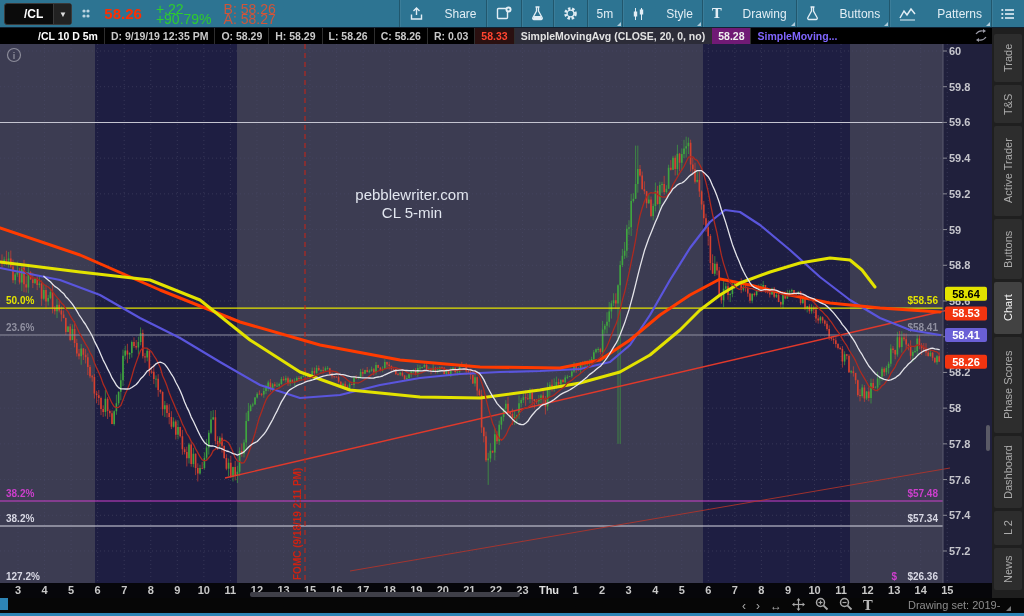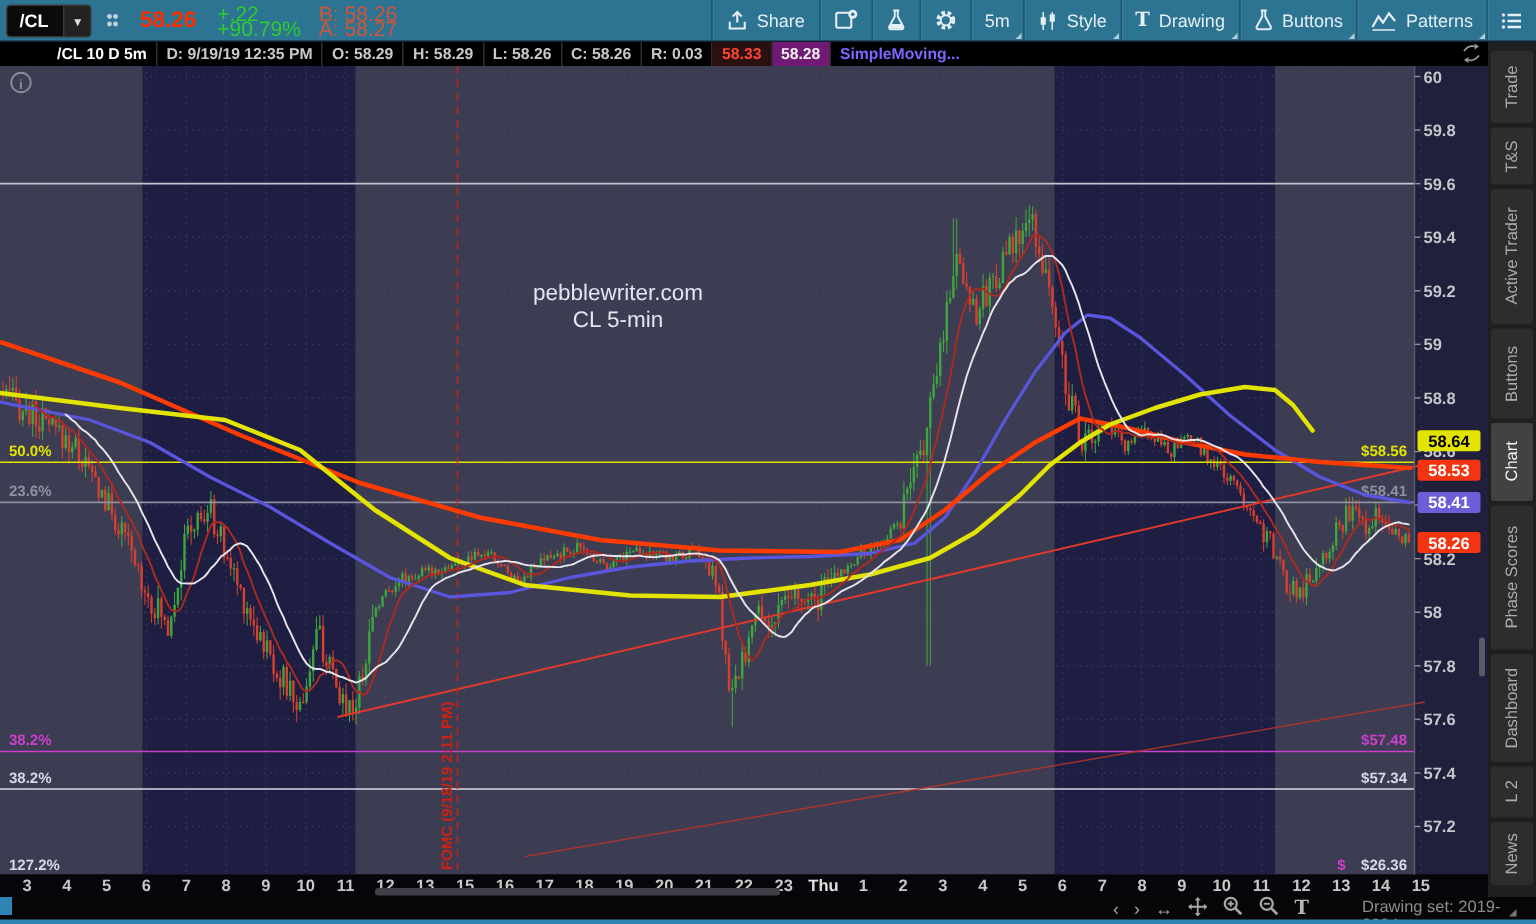--- a/index.html
+++ b/index.html
@@ -1,31 +1,31 @@
 <!DOCTYPE html>
 <html><head>
 <meta charset="utf-8">
 <style>
   html,body{margin:0;padding:0;background:#000;}
   *{box-sizing:border-box;font-family:"Liberation Sans",sans-serif;}
   #app{position:relative;width:1024px;height:616px;background:#0a0a0a;overflow:hidden;}
 
   
   .topbar{position:absolute;left:0;top:0;width:1024px;height:28px;background:#2d7492;display:flex;align-items:stretch;color:#e3eef5;font-size:12px;border-bottom:1px solid #123;}
-  .symbolbox{display:flex;align-items:center;margin:3px 0 3px 4px;background:#0b0b0b;border:1px solid #3a3a3a;border-radius:3px;height:22px;}
+  .symbolbox{display:flex;align-items:center;margin:3px 0 3px 4px;background:#0b0b0b;border:1px solid #3a3a3a;border-radius:3px;height:22px;padding-left:11px;}
   .symbolbox .sym{padding:0 10px 0 8px;font-weight:bold;color:#fff;}
   .symbolbox .dd{width:18px;height:20px;background:#222;border-left:1px solid #3a3a3a;display:flex;align-items:center;justify-content:center;color:#ddd;font-size:8px;}
   .linkicon{display:flex;align-items:center;justify-content:center;width:20px;margin-left:4px;}
   .tb-title{display:flex;align-items:center;padding:0 10px 0 14px;color:#cfe2ed;}
   .tb-price{display:flex;align-items:center;font-size:15px;font-weight:bold;color:#ff2e00;padding:0 8px;}
   .tb-mini{display:flex;flex-direction:column;justify-content:center;font-size:14px;line-height:10px;padding:0 6px;}
   .tb-change div{color:#2ecc2e;}
   .tb-ba div{color:#d0553a;}
   .tb-spacer{flex:1;}
-  .tbtn{position:relative;display:flex;align-items:center;gap:6px;padding:0 9px;border-left:1px solid rgba(0,0,0,.25);box-shadow:inset 1px 0 0 rgba(255,255,255,.07);cursor:pointer;white-space:nowrap;}
+  .tbtn{position:relative;display:flex;align-items:center;gap:21px;padding:0 9px;border-left:1px solid rgba(0,0,0,.25);box-shadow:inset 1px 0 0 rgba(255,255,255,.07);cursor:pointer;white-space:nowrap;}
   .tbtn svg{display:block;}
   .corner{position:absolute;right:1px;bottom:1px;width:0;height:0;border-left:4px solid transparent;border-bottom:4px solid #cfe2ed;opacity:.8;}
   .tserif{font-family:"DejaVu Serif",serif;font-weight:bold;font-size:13px;}
 
   
   .ohlcbar{position:absolute;left:0;top:28px;width:992px;height:16px;background:#000;display:flex;align-items:center;font-size:10.5px;color:#c9c9c9;overflow:hidden;padding-left:32px;}
   .oseg{padding:0 6px;border-right:1px solid #2e2e2e;height:16px;display:flex;align-items:center;white-space:nowrap;font-weight:bold;}
   .oseg.bold{color:#fff;font-weight:bold;}
   .oseg.red{color:#e03020;}
   .oseg.chipdark{background:#2a1010;color:#ff4530;font-weight:bold;}
@@ -165,20 +165,21 @@
 
   <div class="ohlcbar">
     <span class="oseg bold">/CL 10 D 5m</span>
     <span class="oseg">D: 9/19/19 12:35 PM</span>
     <span class="oseg">O: 58.29</span>
     <span class="oseg">H: 58.29</span>
     <span class="oseg">L: 58.26</span>
     <span class="oseg">C: 58.26</span>
     <span class="oseg">R: 0.03</span>
     <span class="oseg chipdark">58.33</span>
+    <span class="oseg chiplight">SimpleMovingAvg (CLOSE, 20, 0, no)</span>
     <span class="oseg chipval">58.28</span>
     <span class="oseg purple">SimpleMoving...</span>
     <span class="axis-detach">
       <svg width="14" height="13" viewBox="0 0 14 13">
           <g stroke="#9a9aa6" stroke-width="1.2" fill="none">
             <path d="M2 5 Q5 1 9 2"></path>
             <path d="M12 8 Q9 12 5 11"></path>
           </g>
           <g fill="#9a9aa6">
             <path d="M9 0 l3 2 -3 2 z"></path>

